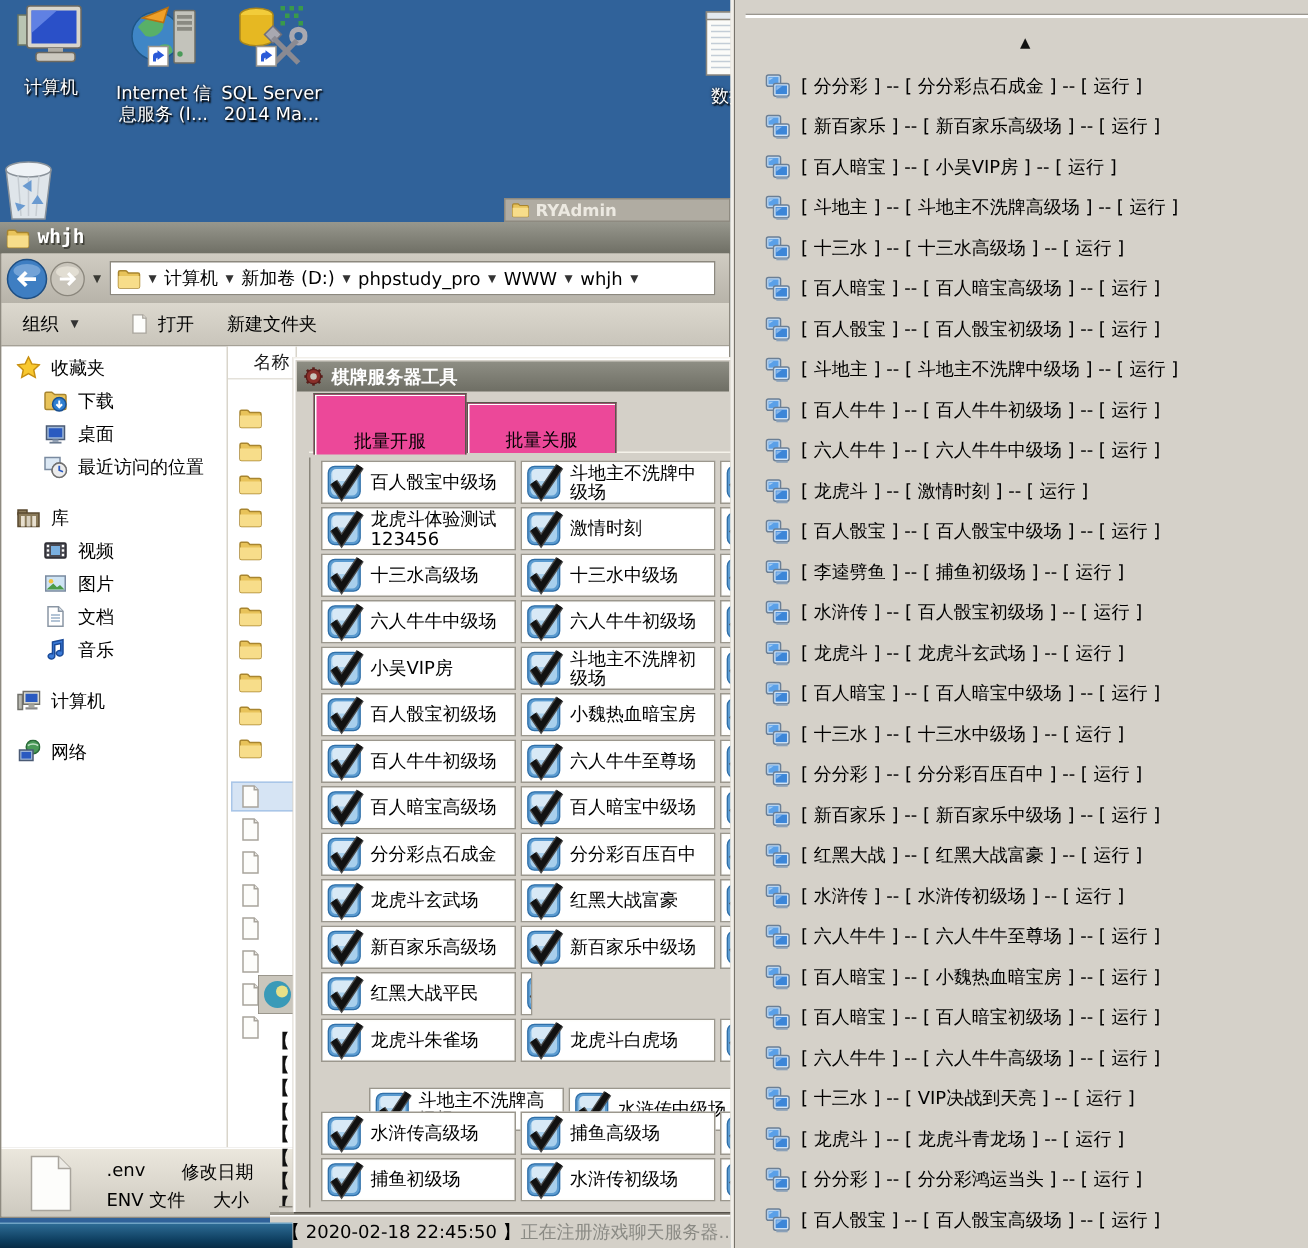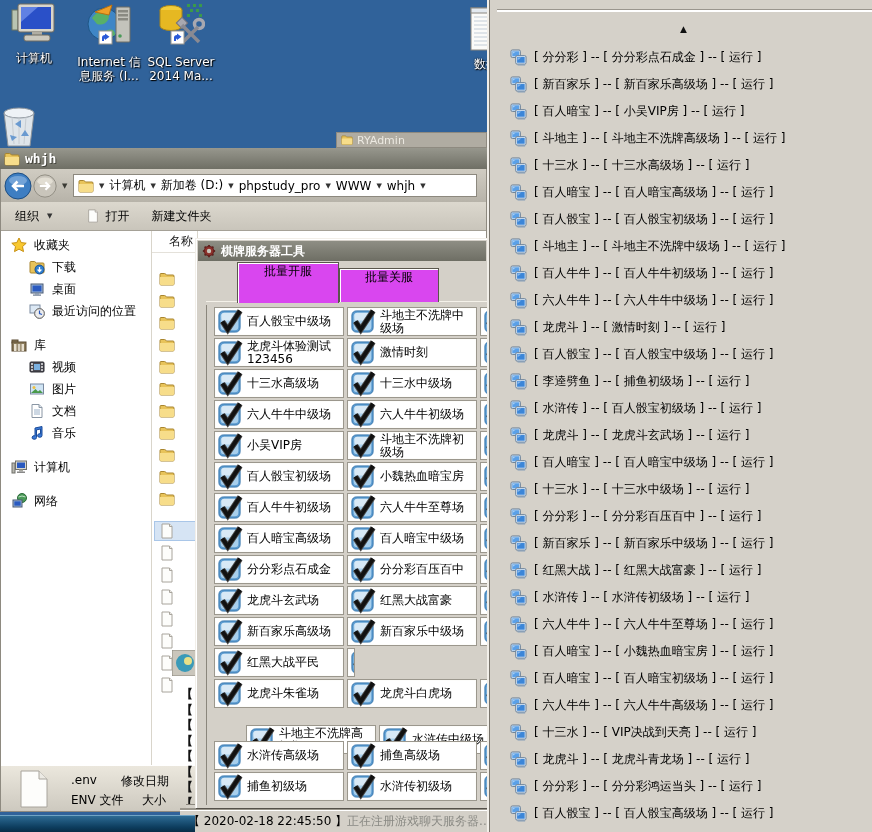--- a/index.html
+++ b/index.html
@@ -11,21 +11,21 @@
 
   
   .desk-icon{position:absolute;width:72px;text-align:center;cursor:default;}
   .desk-icon .dico{margin:0 auto;}
   .desk-icon .dlabel{margin-top:2px;color:#fff;white-space:pre-line;line-height:14px;
       text-shadow:1px 1px 1px #000,0 0 2px #000;}
 
   
   .ry-bar{left:336px;top:132px;width:151px;height:16px;background:#b0aca2;
       border:1px solid #8e8a80;display:flex;align-items:center;gap:4px;padding-left:4px;box-sizing:border-box;}
-  .ry-title{color:#ece9e1;font-weight:normal;font-size:11px;}
+  .ry-title{color:#ece9e1;font-weight:bold;font-size:11px;}
 
   
   .explorer{left:0;top:148px;width:487px;height:664px;background:#c6c2b8;
       box-shadow:inset 0 0 0 1px #8e8a80;}
   .x-titlebar{left:0;top:0;width:487px;height:21px;
       background:linear-gradient(#97978d,#6f6f65);display:flex;align-items:center;gap:5px;padding-left:4px;box-sizing:border-box;}
   .x-title{color:#fff;font-weight:bold;font-size:13px;font-family:"DejaVu Sans Mono",monospace;
       text-shadow:1px 1px 0 #44443c;}
   .x-navbar{left:1px;top:21px;width:485px;height:33px;background:linear-gradient(#d0ccc2,#b7b3a9);}
   .nav-btn{position:absolute;top:3px;}
@@ -71,22 +71,22 @@
   .taskbar{left:0;top:815px;width:195px;height:17px;
       background:linear-gradient(#2d6b94,#0d3d5e 70%,#082c46);border-top:1px solid #6fa3c4;box-sizing:border-box;}
 
   
   .dialog{left:195px;top:238px;width:294px;height:570px;background:#d4d0c8;
       box-shadow:inset 1px 1px 0 #f2efe9,inset 2px 2px 0 #fff,1px 1px 0 #55514a;}
   .d-titlebar{left:3px;top:3px;width:288px;height:20px;
       background:linear-gradient(#90908 6,#8e8e84,#6e6e64);background:linear-gradient(#8e8e84,#6e6e64);
       display:flex;align-items:center;gap:5px;padding-left:4px;box-sizing:border-box;}
   .d-title{color:#fff;font-weight:bold;}
-  .tab{position:absolute;background:#d946ef;border:1px solid #5a564c;border-bottom:none;
-      box-shadow:inset 1px 1px 0 #fff;display:flex;align-items:flex-start;justify-content:center;margin-left:28px;}
+  .tab{position:absolute;background:#ec4899;border:1px solid #5a564c;border-bottom:none;
+      box-shadow:inset 1px 1px 0 #fff;display:flex;align-items:flex-end;justify-content:center;}
   .tab-line{left:11px;top:63px;width:283px;height:1px;background:#f5f2ea;}
   .grid{left:11px;top:67px;width:283px;height:500px;border-left:1px solid #8a867c;background:#d4d0c8;}
   .g-row{position:absolute;left:7px;display:flex;gap:3px;}
   .g-cell{width:130px;height:29px;background:#fff;border:1px solid #9b978d;
       box-shadow:inset 0 0 0 1px #fdfdfb;display:flex;align-items:center;box-sizing:border-box;}
   .g-cell.stub{width:8px;overflow:hidden;}
   .g-check{margin-left:3px;flex:none;}
   .g-label{margin-left:6px;width:92px;font-size:12px;line-height:13px;}
 
   

